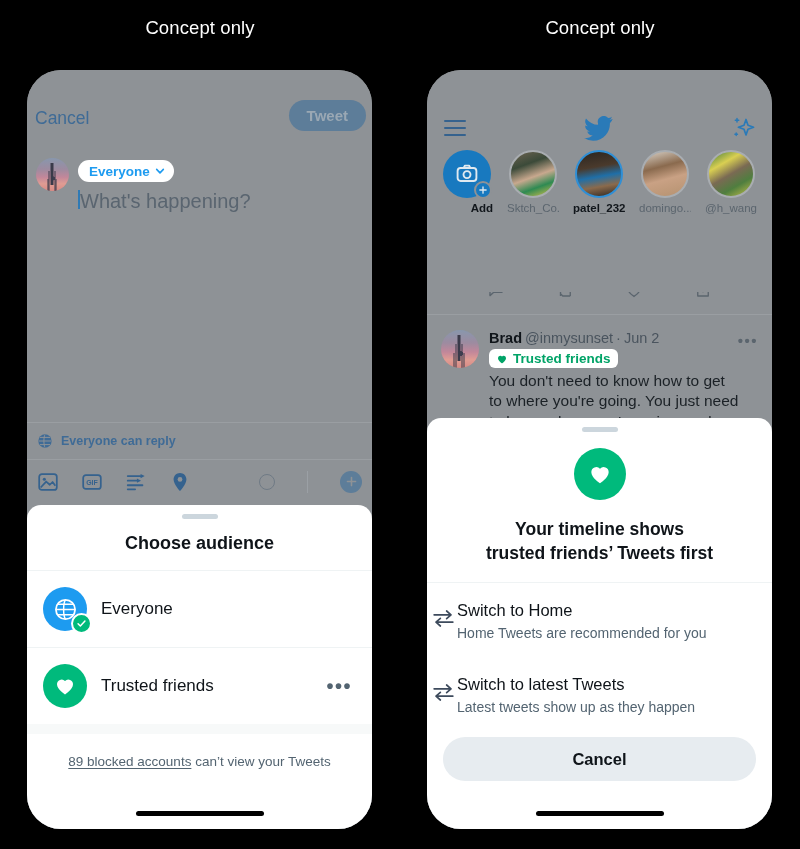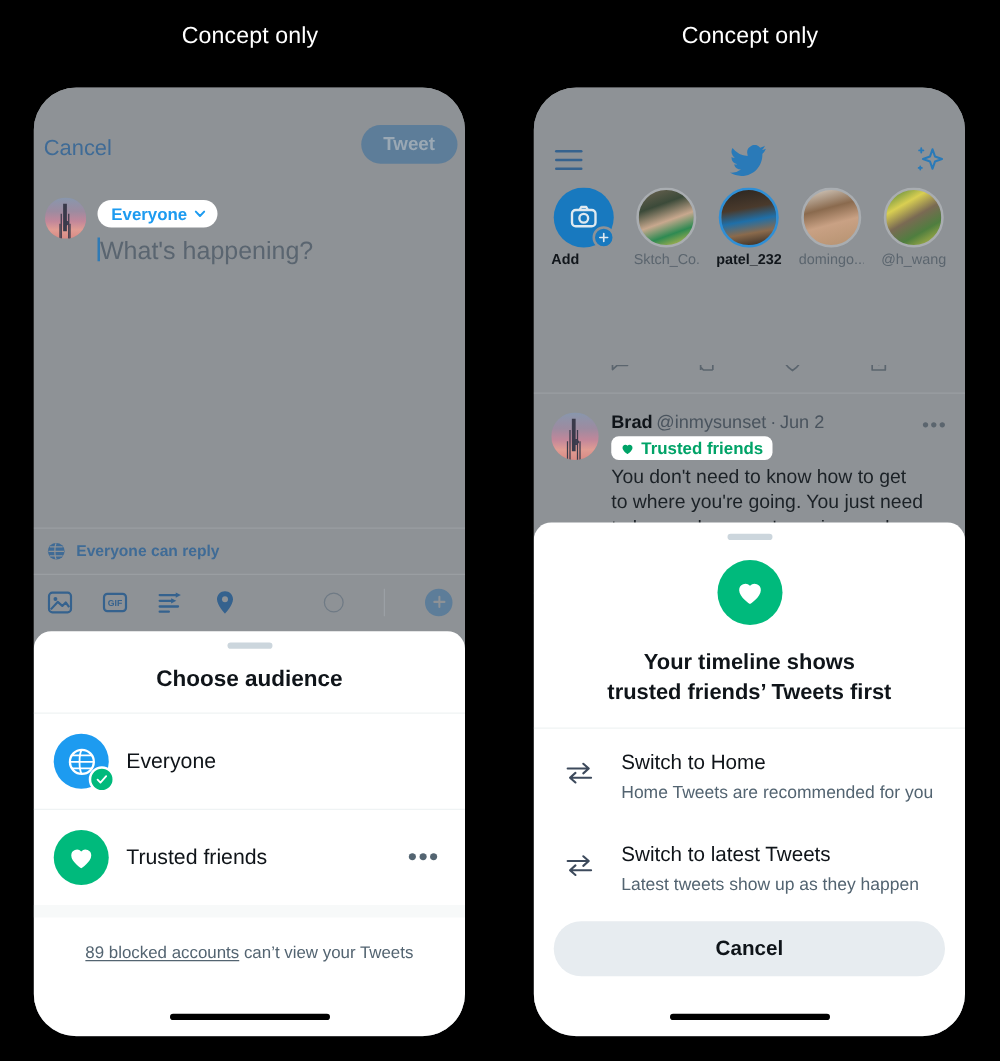--- a/index.html
+++ b/index.html
@@ -157,21 +157,21 @@
   }
   .hamburger { width:22px; height:16px; display:flex; flex-direction:column;
                justify-content:space-between; }
   .hamburger i { display:block; height:2.4px; background:#35628e; border-radius:2px; }
 
   .stories {
     position:absolute; top:80px; left:0; right:0; height:72px;
     display:flex; gap:14px; padding-left:14px; align-items:flex-start;
     overflow:hidden;
   }
-  .story { width:52px; flex:0 0 auto; text-align:left; position:relative; }
+  .story { width:52px; flex:0 0 auto; text-align:right; position:relative; }
   .story .ava {
     width:48px; height:48px; border-radius:50%; margin:0 auto;
     position:relative; overflow:hidden; border:2px solid #a9adb1;
   }
   .story.add .ava {
     background:#1879bf; border:none; width:48px; height:48px;
     display:flex; align-items:center; justify-content:center; overflow:visible;
   }
   .story.active .ava { border:2.5px solid #2f8fd6; }
   .story .nm {
@@ -233,21 +233,21 @@
   .g-bar { height:9px; border-radius:1px; }
 
   .sheet2-title {
     text-align:center; font-size:17.5px; font-weight:700; color:#0f1419;
     line-height:1.35; padding: 6px 22px 17px;
   }
   .heart-circle {
     width:52px; height:52px; border-radius:50%; background:#00ba7c;
     margin: 16px auto 12px; display:flex; align-items:center; justify-content:center;
   }
-  .opt { display:flex; align-items:flex-start; gap:20px; padding: 18px 24px 16px; }
+  .opt { display:flex; align-items:flex-start; gap:0; padding: 18px 4px 16px; }
   .opt-icon { width:26px; flex:0 0 auto; padding-top:5px; }
   .opt-title { font-size:16.5px; color:#0f1419; line-height:1.2; }
   .opt-sub { font-size:14px; color:#536471; margin-top:4px; }
   .cancel-btn {
     margin: 6px 16px 0; height:44px; border-radius:22px; background:#e7ecf0;
     display:flex; align-items:center; justify-content:center;
     font-size:16.5px; font-weight:700; color:#0f1419;
   }
 </style>
 </head>

